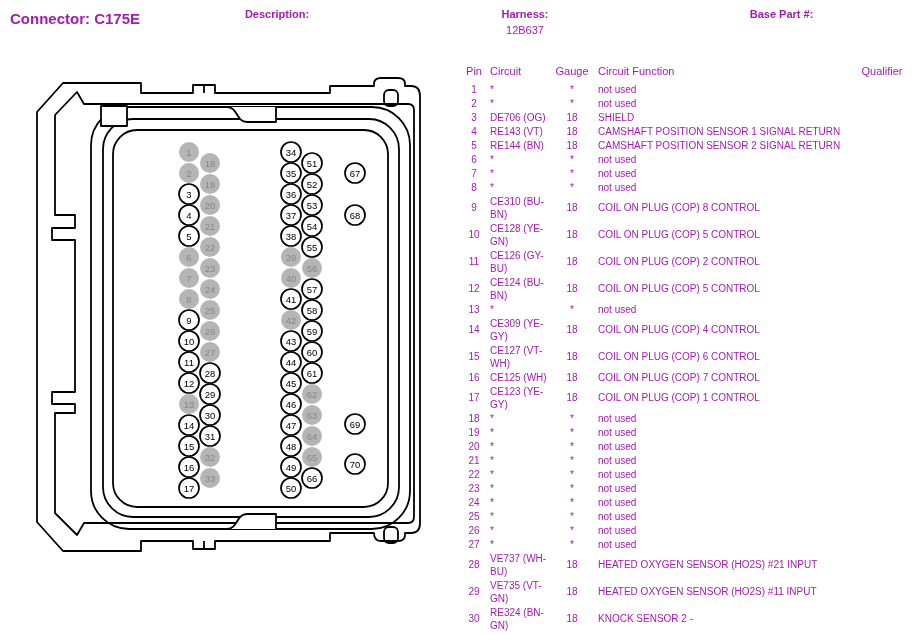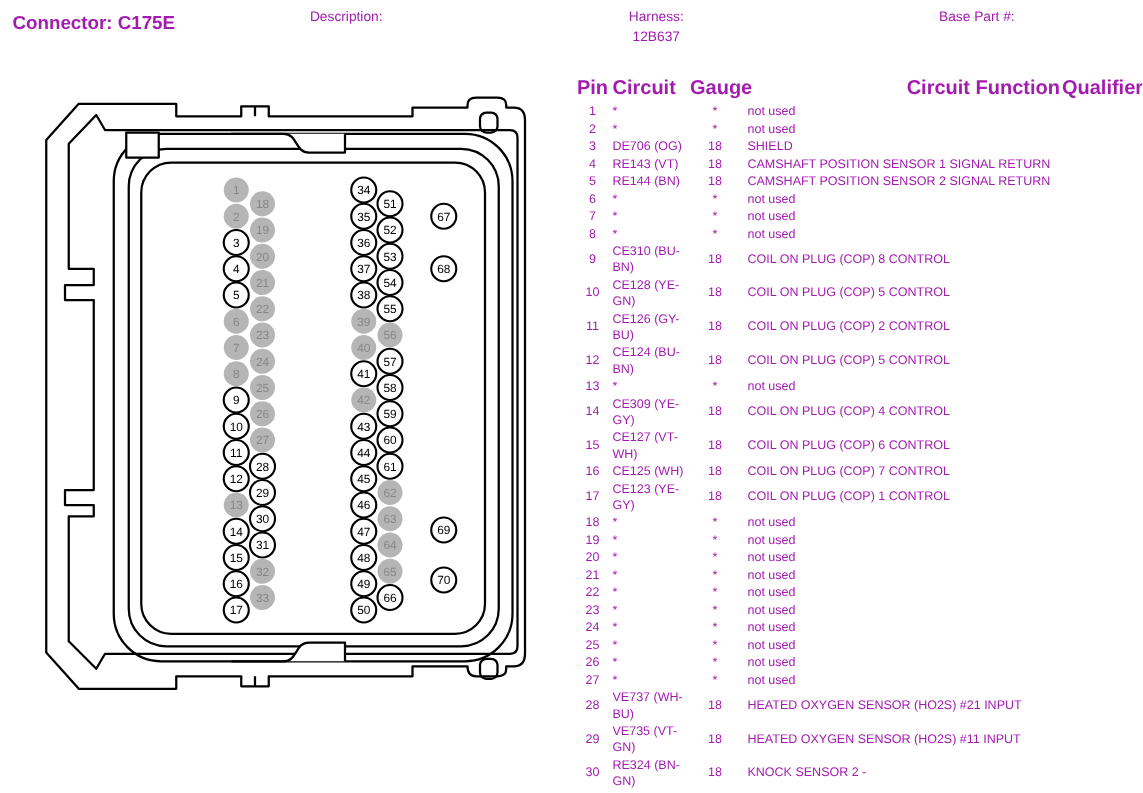--- a/index.html
+++ b/index.html
@@ -3,41 +3,41 @@
 <meta charset="utf-8">
 <style>
   html,body{margin:0;padding:0;background:#ffffff;}
   .page{
     position:relative;width:914px;height:634px;background:#ffffff;overflow:hidden;
     font-family:"Liberation Sans", sans-serif;color:#a21caf;
   }
   
   .hdr-connector{position:absolute;left:10px;top:10px;font-size:15px;font-weight:bold;white-space:nowrap;}
   .hdr-block{position:absolute;text-align:center;}
-  .hdr-block .lbl{font-size:11px;font-weight:normal;}
+  .hdr-block .lbl{font-size:11px;font-weight:bold;}
   .hdr-block .val{font-size:11px;margin-top:4px;white-space:nowrap;}
   .hdr-desc{left:137px;top:8px;width:280px;}
   .hdr-harness{left:455px;top:8px;width:140px;}
   .hdr-base{left:699px;top:8px;width:165px;}
   
   .diagram{position:absolute;left:0;top:0;width:460px;height:634px;}
   .diagram svg text{font-family:"Liberation Sans", sans-serif;font-size:9.5px;}
   
   .pin-table{
     position:absolute;left:458px;top:64px;width:452px;
     border-collapse:collapse;table-layout:fixed;
   }
-  .pin-table th{font-size:16px;font-weight:bold;padding:0 0 4px 0;line-height:14px;}
+  .pin-table th{font-size:11px;font-weight:normal;padding:0 0 4px 0;line-height:14px;}
   .pin-table td{font-size:10px;line-height:13px;padding:0.5px 0;vertical-align:middle;}
   .col-pin{width:32px;text-align:center;}
   .col-circuit{width:62px;text-align:left;white-space:pre-line;}
   .col-gauge{width:40px;text-align:center;}
   .col-function{width:250px;text-align:left;padding-left:6px !important;}
   .col-qualifier{width:68px;text-align:center;}
-  th.col-function{text-align:right;margin-top:36px;}
+  th.col-function{text-align:left;margin-top:36px;}
 </style>
 </head>
 <body>
 
 <div class="page">
 
   <div class="hdr-connector">Connector: C175E</div>
 
   <div class="hdr-block hdr-desc">
     <div class="lbl">Description:</div>

